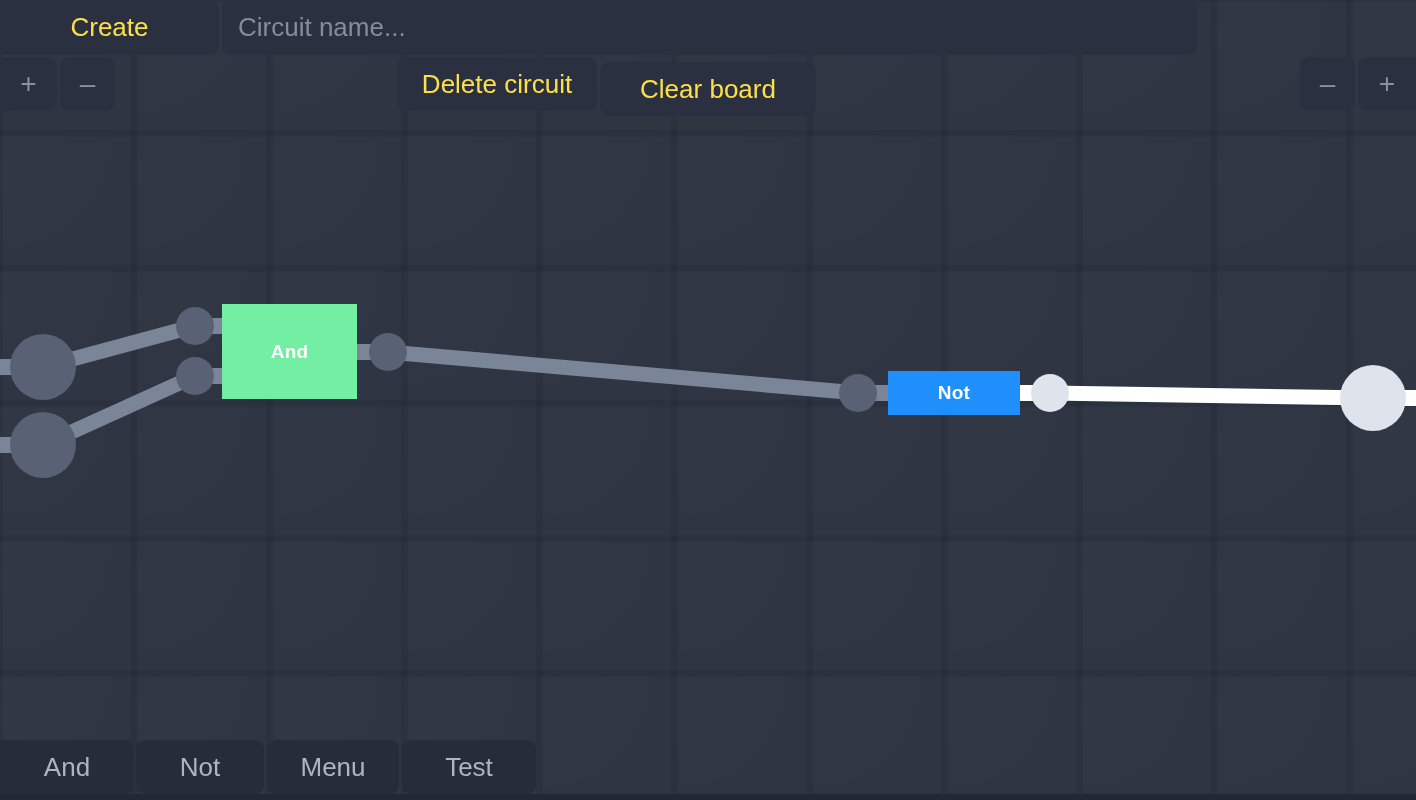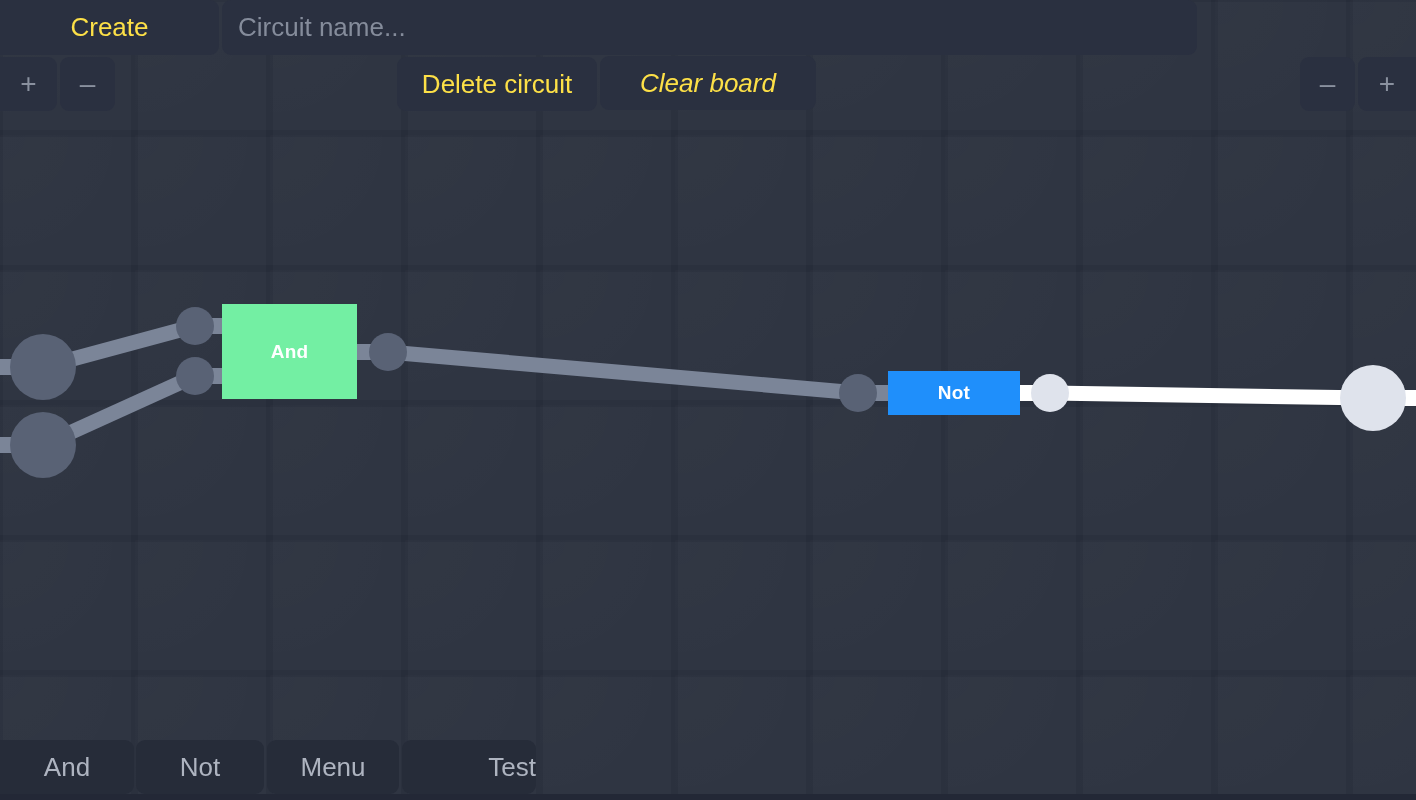--- a/index.html
+++ b/index.html
@@ -203,37 +203,37 @@
 
   <input class="tb-input" style="left: 222px; top: 0px; width: 975px; height: 55px; border-radius: 9px;" type="text" placeholder="Circuit name...">
 
 
   <button class="tb-btn small-sym" style="left:0px; top:57px; width:57px; height:54px; border-radius:0 9px 9px 0;">+</button>
 
   <button class="tb-btn small-sym" style="left:60px; top:57px; width:55px; height:54px; border-radius:9px;">–</button>
 
   <button class="tb-btn" style="left:397px; top:57px; width:200px; height:54px; border-radius:9px;">Delete circuit</button>
 
-  <button class="tb-btn" style="left:600px; top:56px; width:216px; height:54px; border-radius:9px;font-style:italic;">Clear board</button>
+  <button class="tb-btn" style="left:600px; top:62px; width:216px; height:54px; border-radius:9px;">Clear board</button>
 
 
   <button class="tb-btn small-sym" style="left:1300px; top:57px; width:55px; height:54px; border-radius:9px;">–</button>
 
   <button class="tb-btn small-sym" style="left:1358px; top:57px; width:58px; height:54px; border-radius:9px 0 0 9px;">+</button>
 
   <div id="palette-layer">
       <button class="palette-btn" style="left: 0px; top: 740px; width: 134px; height: 54px; border-radius: 0px 9px 9px 0px;">
         <span>And</span>
       </button>
       <button class="palette-btn" style="left: 136px; top: 740px; width: 128px; height: 54px; border-radius: 9px;">
         <span>Not</span>
       </button>
       <button class="palette-btn" style="left: 267px; top: 740px; width: 132px; height: 54px; border-radius: 9px;">
         <span>Menu</span>
       </button>
-      <button class="palette-btn" style="left: 402px; top: 740px; width: 134px; height: 54px; border-radius: 9px; justify-content: flex-end;">
+      <button class="palette-btn" style="left: 402px; top: 740px; width: 134px; height: 54px; border-radius: 9px;">
         <span>Test</span>
       </button>
     </div>
 
   <div id="bottom-strip"></div>
 
 </div>
 
 </body></html>

